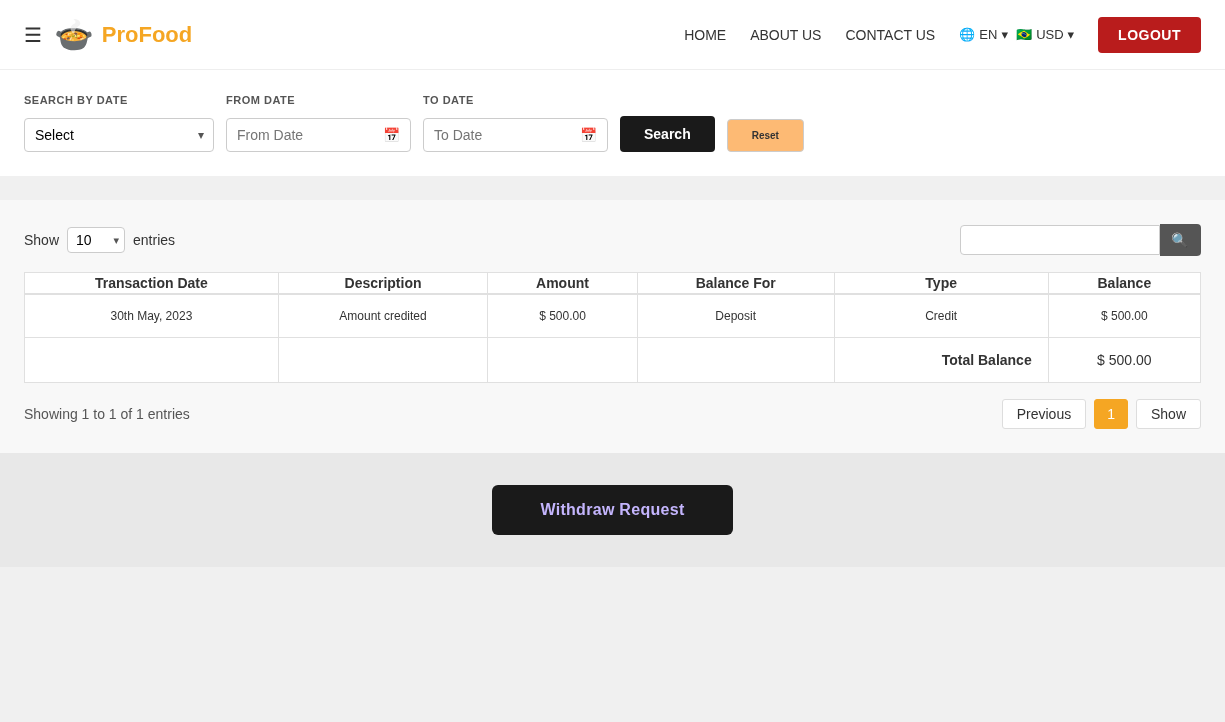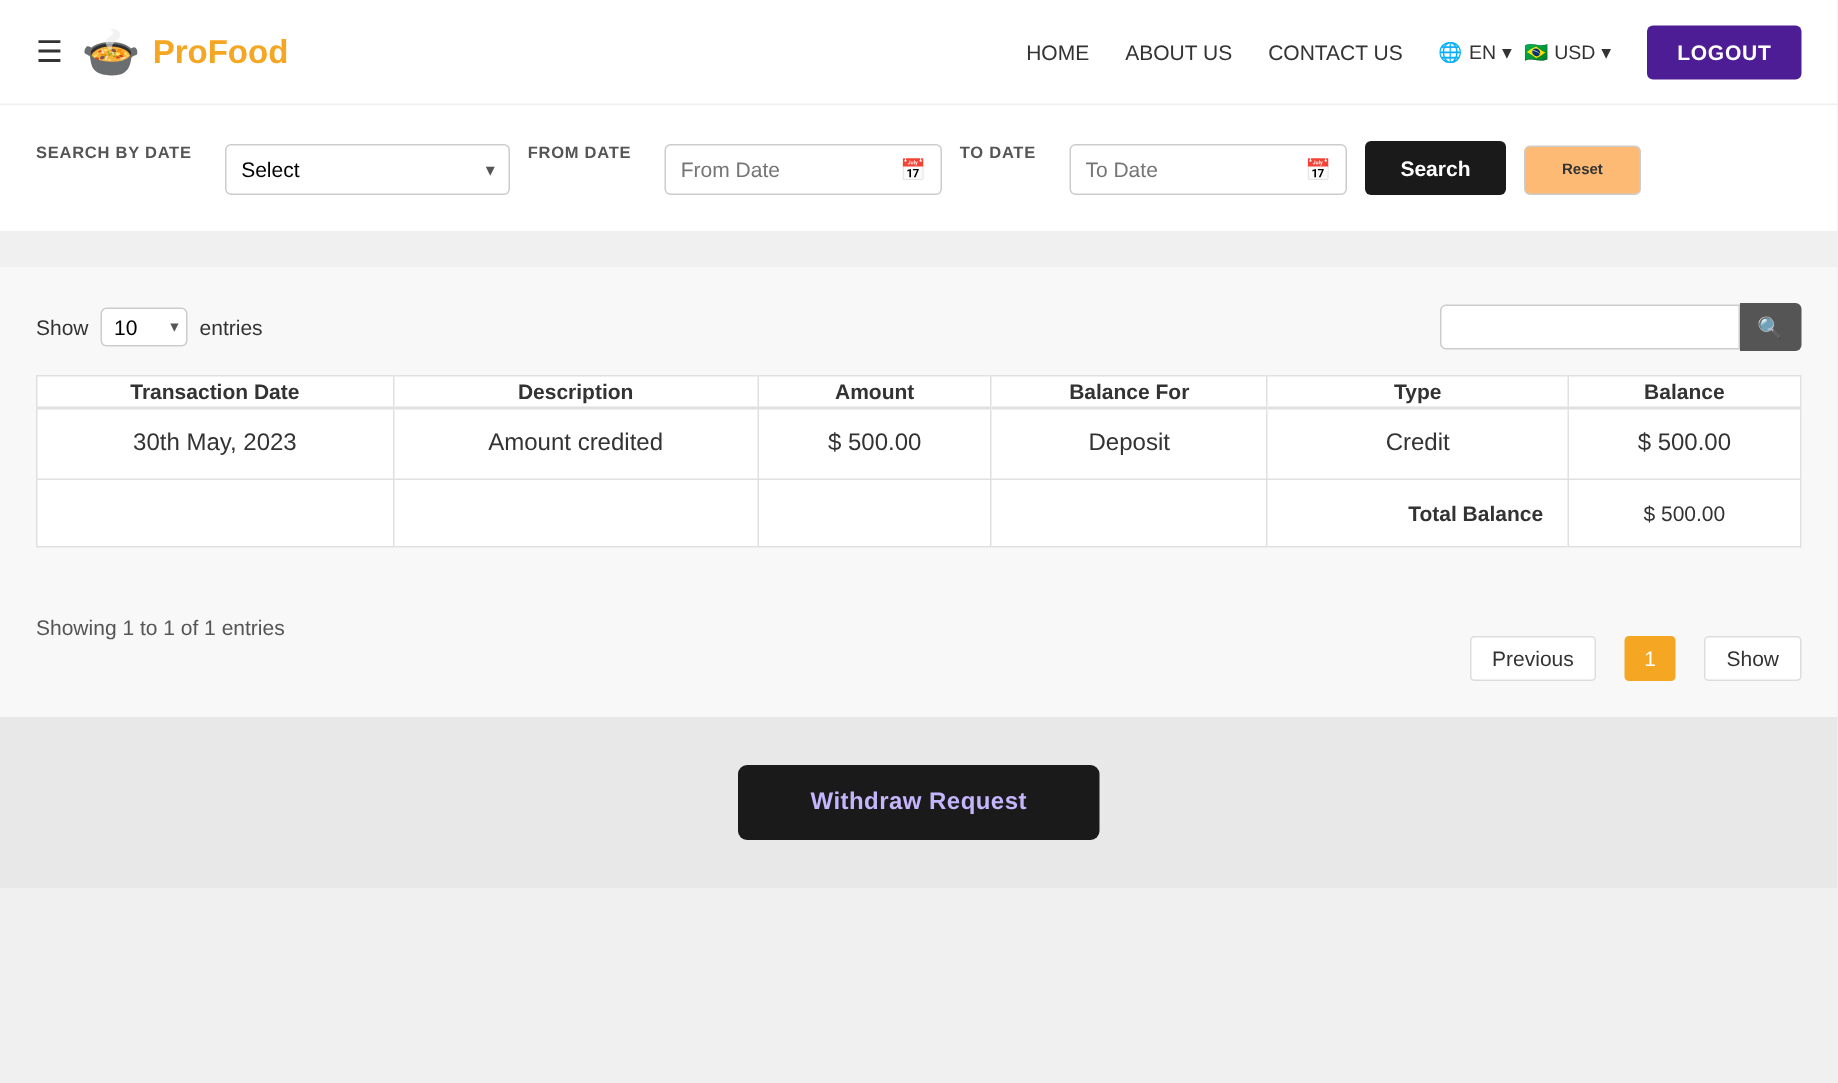--- a/index.html
+++ b/index.html
@@ -23,32 +23,32 @@
     .logo-text span { color: #f5a623; }
     .header-nav { display: flex; align-items: center; gap: 24px; }
     .nav-link { text-decoration: none; color: #333; font-size: 14px; font-weight: 500; }
     .lang-currency { display: flex; align-items: center; gap: 8px; }
     .dropdown-btn {
       display: flex; align-items: center; gap: 4px;
       font-size: 13px; color: #333; cursor: pointer;
       border: none; background: none; font-family: inherit;
     }
     .logout-btn {
-      background: #4c1d95; color: #fff; border: none;
+      background: #b91c1c; color: #fff; border: none;
       padding: 10px 20px; border-radius: 4px; font-size: 14px;
       font-weight: bold; cursor: pointer; letter-spacing: 0.5px;
     }
 
     
     .main { background: #fff; padding: 24px 24px; }
     .page-title { color: #f5a623; font-size: 22px; font-weight: bold; margin-bottom: 24px; }
 
     
     .filter-row { display: flex; align-items: flex-end; gap: 12px; margin-bottom: 0; }
-    .filter-group { display: flex; flex-direction: row; gap: 22px; }
+    .filter-group { display: flex; flex-direction: column; gap: 12px; }
     .filter-label { font-size: 11px; font-weight: bold; color: #555; letter-spacing: 0.5px; text-transform: uppercase; }
     .filter-select {
       border: 1px solid #ccc; border-radius: 4px;
       padding: 8px 36px 8px 10px; font-size: 14px;
       width: 190px; appearance: none; background: #fff;
       cursor: pointer; font-family: inherit;
     }
     .select-wrapper { position: relative; }
     .select-arrow {
       position: absolute; right: 10px; top: 50%;
@@ -103,35 +103,35 @@
     
     .data-table { width: 100%; border-collapse: collapse; background: #fff; border: 1px solid #e0e0e0; }
     .data-table th {
       padding: 2px 16px; text-align: center;
       font-size: 14px; font-weight: bold; color: #333;
       border-bottom: 2px solid #e0e0e0; border-right: 1px solid #e0e0e0;
     }
     .data-table th:last-child { border-right: none; }
     .data-table td {
       padding: 14px 16px; text-align: center;
-      font-size: 16px; color: #333;
+      font-size: 12px; color: #333;
       border-bottom: 1px solid #e0e0e0; border-right: 1px solid #e0e0e0;
     }
     .data-table td:last-child { border-right: none; }
     .data-table tr:last-child td { border-bottom: none; }
     .total-row td { font-size: 14px; }
     .total-label { font-weight: bold; font-size: 14px; text-align: right !important; }
 
     
     .pagination-row {
       display: flex; align-items: center; justify-content: space-between;
       margin-top: 16px; font-size: 14px;
     }
     .pagination-info { color: #555; }
-    .pagination-controls { display: flex; align-items: center; gap: 19px; margin-top: 43px; }
+    .pagination-controls { display: flex; align-items: center; gap: 8px; }
     .page-btn {
       padding: 6px 14px; border: 1px solid #ddd; background: #fff;
       color: #333; cursor: pointer; font-size: 14px; border-radius: 3px;
       font-family: inherit;
     }
     .page-number {
       padding: 6px 12px; background: #f5a623; color: #fff;
       border: 1px solid #f5a623; border-radius: 3px; font-size: 14px;
     }
 

